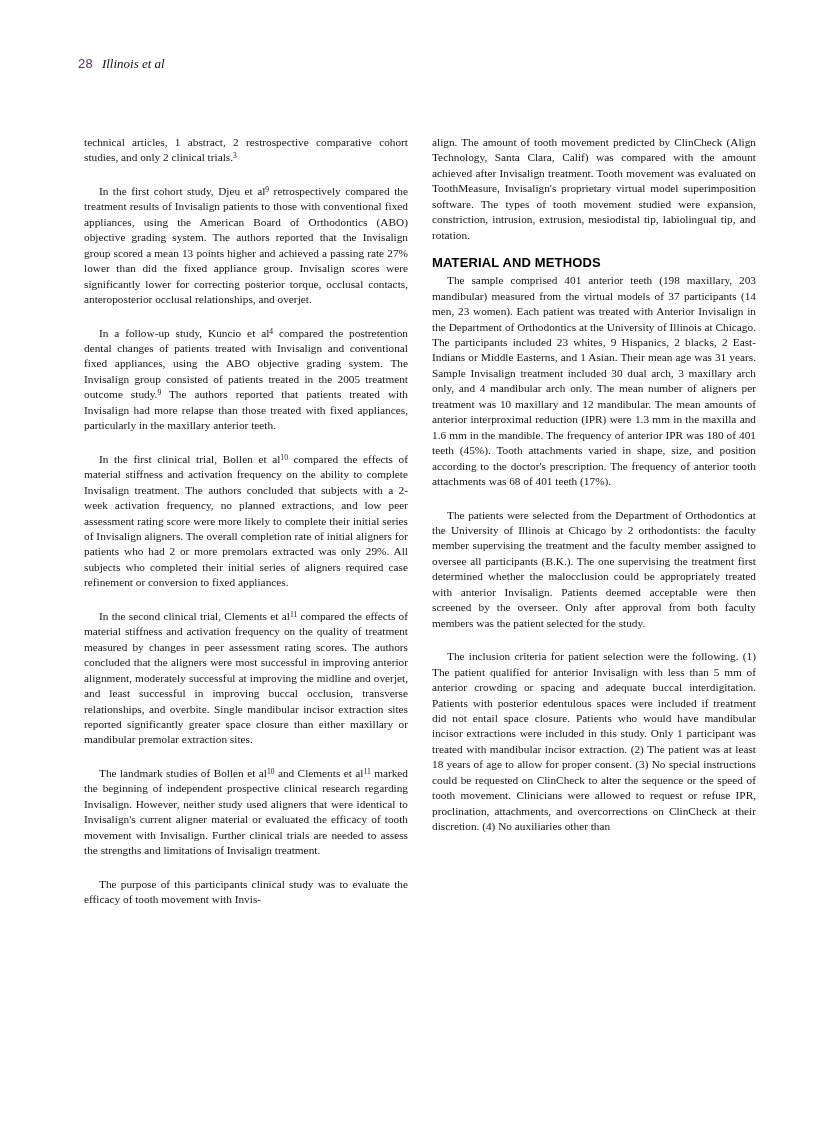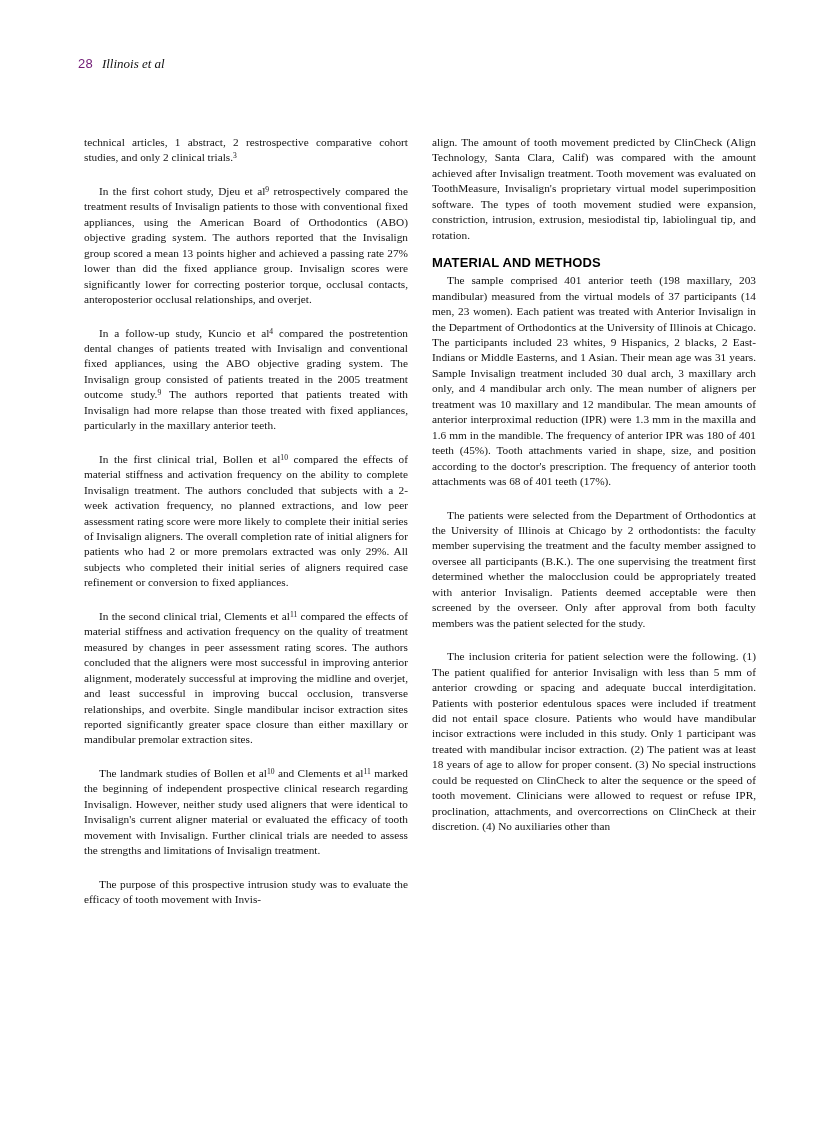--- a/index.html
+++ b/index.html
@@ -115,21 +115,21 @@
   </div>
 
   <div class="columns">
     <div class="col" id="col-left">
         <p class="para">technical articles, 1 abstract, 2 restrospective comparative cohort studies, and only 2 clinical trials.<sup>3</sup></p>
         <p class="para indent">In the first cohort study, Djeu et al<sup>9</sup> retrospectively compared the treatment results of Invisalign patients to those with conventional fixed appliances, using the American Board of Orthodontics (ABO) objective grading system. The authors reported that the Invisalign group scored a mean 13 points higher and achieved a passing rate 27% lower than did the fixed appliance group. Invisalign scores were significantly lower for correcting posterior torque, occlusal contacts, anteroposterior occlusal relationships, and overjet.</p>
         <p class="para indent">In a follow-up study, Kuncio et al<sup>4</sup> compared the postretention dental changes of patients treated with Invisalign and conventional fixed appliances, using the ABO objective grading system. The Invisalign group consisted of patients treated in the 2005 treatment outcome study.<sup>9</sup> The authors reported that patients treated with Invisalign had more relapse than those treated with fixed appliances, particularly in the maxillary anterior teeth.</p>
         <p class="para indent">In the first clinical trial, Bollen et al<sup>10</sup> compared the effects of material stiffness and activation frequency on the ability to complete Invisalign treatment. The authors concluded that subjects with a 2-week activation frequency, no planned extractions, and low peer assessment rating score were more likely to complete their initial series of Invisalign aligners. The overall completion rate of initial aligners for patients who had 2 or more premolars extracted was only 29%. All subjects who completed their initial series of aligners required case refinement or conversion to fixed appliances.</p>
         <p class="para indent">In the second clinical trial, Clements et al<sup>11</sup> compared the effects of material stiffness and activation frequency on the quality of treatment measured by changes in peer assessment rating scores. The authors concluded that the aligners were most successful in improving anterior alignment, moderately successful at improving the midline and overjet, and least successful in improving buccal occlusion, transverse relationships, and overbite. Single mandibular incisor extraction sites reported significantly greater space closure than either maxillary or mandibular premolar extraction sites.</p>
         <p class="para indent">The landmark studies of Bollen et al<sup>10</sup> and Clements et al<sup>11</sup> marked the beginning of independent prospective clinical research regarding Invisalign. However, neither study used aligners that were identical to Invisalign's current aligner material or evaluated the efficacy of tooth movement with Invisalign. Further clinical trials are needed to assess the strengths and limitations of Invisalign treatment.</p>
-        <p class="para indent">The purpose of this prospective intrusion study was to evaluate the efficacy of tooth movement with Invis-</p>
+        <p class="para indent">The purpose of this participants clinical study was to evaluate the efficacy of tooth movement with Invis-</p>
       </div>
     <div class="col" id="col-right">
         <p class="para">align. The amount of tooth movement predicted by ClinCheck (Align Technology, Santa Clara, Calif) was compared with the amount achieved after Invisalign treatment. Tooth movement was evaluated on ToothMeasure, Invisalign's proprietary virtual model superimposition software. The types of tooth movement studied were expansion, constriction, intrusion, extrusion, mesiodistal tip, labiolingual tip, and rotation.</p>
         <h2 class="section-head">MATERIAL AND METHODS</h2>
         <p class="para indent">The sample comprised 401 anterior teeth (198 maxillary, 203 mandibular) measured from the virtual models of 37 participants (14 men, 23 women). Each patient was treated with Anterior Invisalign in the Department of Orthodontics at the University of Illinois at Chicago. The participants included 23 whites, 9 Hispanics, 2 blacks, 2 East-Indians or Middle Easterns, and 1 Asian. Their mean age was 31 years. Sample Invisalign treatment included 30 dual arch, 3 maxillary arch only, and 4 mandibular arch only. The mean number of aligners per treatment was 10 maxillary and 12 mandibular. The mean amounts of anterior interproximal reduction (IPR) were 1.3 mm in the maxilla and 1.6 mm in the mandible. The frequency of anterior IPR was 180 of 401 teeth (45%). Tooth attachments varied in shape, size, and position according to the doctor's prescription. The frequency of anterior tooth attachments was 68 of 401 teeth (17%).</p>
         <p class="para indent">The patients were selected from the Department of Orthodontics at the University of Illinois at Chicago by 2 orthodontists: the faculty member supervising the treatment and the faculty member assigned to oversee all participants (B.K.). The one supervising the treatment first determined whether the malocclusion could be appropriately treated with anterior Invisalign. Patients deemed acceptable were then screened by the overseer. Only after approval from both faculty members was the patient selected for the study.</p>
         <p class="para indent">The inclusion criteria for patient selection were the following. (1) The patient qualified for anterior Invisalign with less than 5 mm of anterior crowding or spacing and adequate buccal interdigitation. Patients with posterior edentulous spaces were included if treatment did not entail space closure. Patients who would have mandibular incisor extractions were included in this study. Only 1 participant was treated with mandibular incisor extraction. (2) The patient was at least 18 years of age to allow for proper consent. (3) No special instructions could be requested on ClinCheck to alter the sequence or the speed of tooth movement. Clinicians were allowed to request or refuse IPR, proclination, attachments, and overcorrections on ClinCheck at their discretion. (4) No auxiliaries other than</p>
       </div>
   </div>
 

